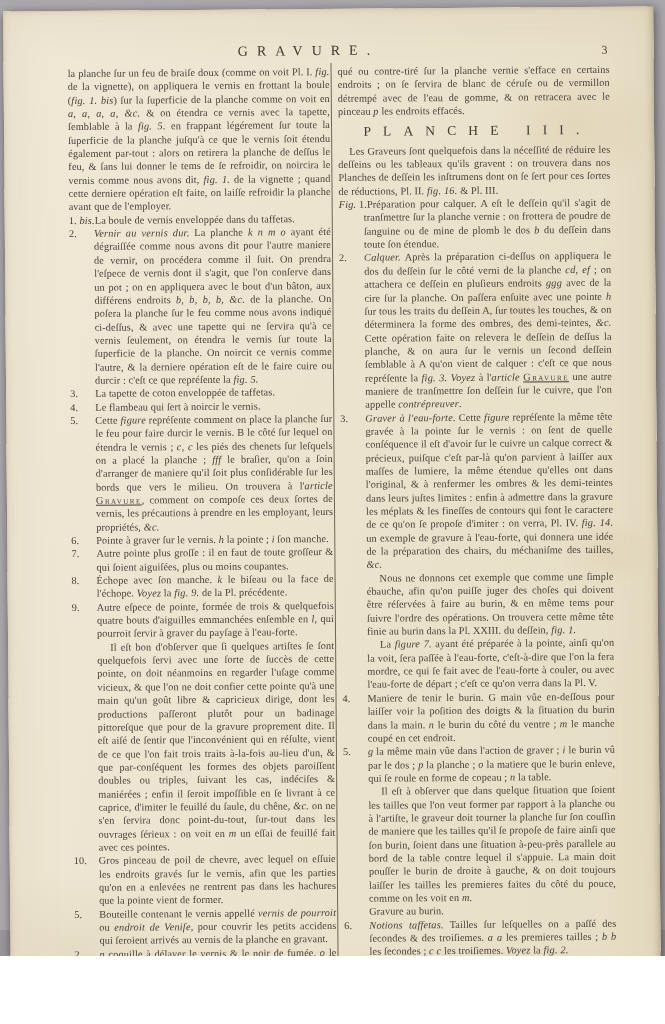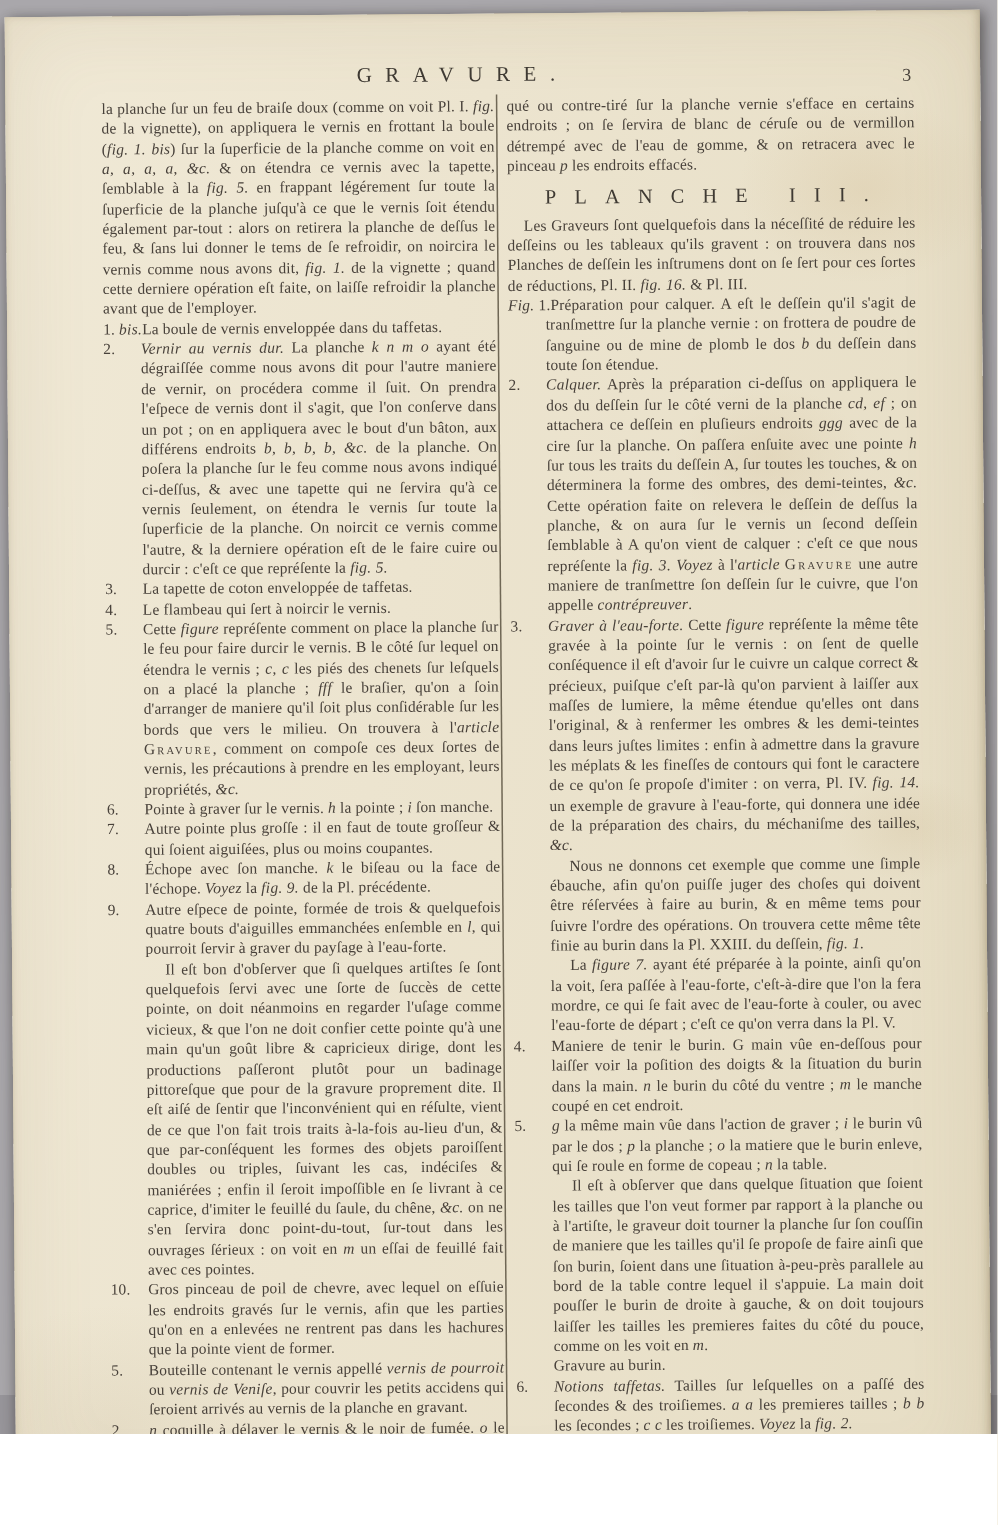--- a/index.html
+++ b/index.html
@@ -57,21 +57,21 @@
   .blk.cont{ text-indent:0; }
   .blk.para{ text-indent:11px; }
   .blk.item{ padding-left:25px; text-indent:-25px; }
   .blk.sub{  padding-left:25px; text-indent:13px; }
   .blk.sub0{ padding-left:25px; text-indent:0; }
   .blk.heading{
     text-align:center; text-indent:0; letter-spacing:5.5px;
     font-size:13.5px; padding:7px 0 6px 0; color:#3f3a33;
   }
   .lbl{ display:inline-block; min-width:25px; text-indent:0; }
-  .sc{ font-variant:small-caps; letter-spacing:1.5px; }
+  .sc{ font-variant:small-caps; letter-spacing:1.5px;text-decoration:underline; }
   i{ letter-spacing:.2px; }
 </style>
 </head>
 <body>
 
 <div id="viewport">
   <div id="floor"></div>
   <div id="paper">
     <div class="running-head">GRAVURE.</div>
     <div class="folio">3</div>
@@ -82,21 +82,21 @@
         <div class="blk item"><span class="lbl">2.</span><i>Vernir au vernis dur.</i> La planche <i>k n m o</i> ayant été dégraiſſée comme nous avons dit pour l'autre maniere de vernir, on procédera comme il ſuit. On prendra l'eſpece de vernis dont il s'agit, que l'on conſerve dans un pot ; on en appliquera avec le bout d'un bâton, aux différens endroits <i>b, b, b, b, &amp;c.</i> de la planche. On poſera la planche ſur le feu comme nous avons indiqué ci-deſſus, &amp; avec une tapette qui ne ſervira qu'à ce vernis ſeulement, on étendra le vernis ſur toute la ſuperficie de la planche. On noircit ce vernis comme l'autre, &amp; la derniere opération eſt de le faire cuire ou durcir : c'eſt ce que repréſente la <i>fig. 5.</i></div>
         <div class="blk item"><span class="lbl">3.</span>La tapette de coton enveloppée de taffetas.</div>
         <div class="blk item"><span class="lbl">4.</span>Le flambeau qui ſert à noircir le vernis.</div>
         <div class="blk item"><span class="lbl">5.</span>Cette <i>figure</i> repréſente comment on place la planche ſur le feu pour faire durcir le vernis. B le côté ſur lequel on étendra le vernis ; <i>c, c</i> les piés des chenets ſur leſquels on a placé la planche ; <i>fff</i> le braſier, qu'on a ſoin d'arranger de maniere qu'il ſoit plus conſidérable ſur les bords que vers le milieu. On trouvera à l'<i>article</i> <span class="sc">Gravure</span>, comment on compoſe ces deux ſortes de vernis, les précautions à prendre en les employant, leurs propriétés, <i>&amp;c.</i></div>
         <div class="blk item"><span class="lbl">6.</span>Pointe à graver ſur le vernis. <i>h</i> la pointe ; <i>i</i> ſon manche.</div>
         <div class="blk item"><span class="lbl">7.</span>Autre pointe plus groſſe : il en faut de toute groſſeur &amp; qui ſoient aiguiſées, plus ou moins coupantes.</div>
         <div class="blk item"><span class="lbl">8.</span>Échope avec ſon manche. <i>k</i> le biſeau ou la face de l'échope. <i>Voyez</i> la <i>fig. 9.</i> de la Pl. précédente.</div>
         <div class="blk item"><span class="lbl">9.</span>Autre eſpece de pointe, formée de trois &amp; quelquefois quatre bouts d'aiguilles emmanchées enſemble en <i>l</i>, qui pourroit ſervir à graver du payſage à l'eau-forte.</div>
         <div class="blk sub">Il eſt bon d'obſerver que ſi quelques artiſtes ſe ſont quelquefois ſervi avec une ſorte de ſuccès de cette pointe, on doit néanmoins en regarder l'uſage comme vicieux, &amp; que l'on ne doit confier cette pointe qu'à une main qu'un goût libre &amp; capricieux dirige, dont les productions paſſeront plutôt pour un badinage pittoreſque que pour de la gravure proprement dite. Il eſt aiſé de ſentir que l'inconvénient qui en réſulte, vient de ce que l'on fait trois traits à-la-fois au-lieu d'un, &amp; que par-conſéquent les formes des objets paroiſſent doubles ou triples, ſuivant les cas, indéciſes &amp; maniérées ; enfin il ſeroit impoſſible en ſe livrant à ce caprice, d'imiter le feuillé du ſaule, du chêne, <i>&amp;c.</i> on ne s'en ſervira donc point-du-tout, ſur-tout dans les ouvrages ſérieux : on voit en <i>m</i> un eſſai de feuillé fait avec ces pointes.</div>
         <div class="blk item"><span class="lbl">10.</span>Gros pinceau de poil de chevre, avec lequel on eſſuie les endroits gravés ſur le vernis, afin que les parties qu'on en a enlevées ne rentrent pas dans les hachures que la pointe vient de former.</div>
-        <div class="blk item"><span class="lbl">5.</span>Bouteille contenant le vernis appellé <i>vernis de pourroit</i> ou <i>vernis de Veniſe</i>, pour couvrir les petits accidens qui ſeroient arrivés au vernis de la planche en gravant.</div>
+        <div class="blk item"><span class="lbl">5.</span>Bouteille contenant le vernis appellé <i>vernis de pourroit</i> ou <i>endroit de Veniſe</i>, pour couvrir les petits accidens qui ſeroient arrivés au vernis de la planche en gravant.</div>
         <div class="blk item"><span class="lbl">2.</span><i>n</i> coquille à délayer le vernis &amp; le noir de fumée. <i>o</i> le pinceau avec lequel on applique le vernis.</div>
         <div class="blk item"><span class="lbl">17.</span>Il arrive quelquefois que le deſſein que l'on a cal-</div>
       </div>
     <div class="col" id="col-right">
         <div class="blk cont">qué ou contre-tiré ſur la planche vernie s'efface en certains endroits ; on ſe ſervira de blanc de céruſe ou de vermillon détrempé avec de l'eau de gomme, &amp; on retracera avec le pinceau <i>p</i> les endroits effacés.</div>
         <div class="blk heading" style="letter-spacing: 5.5px;">P L A N C H E   I I I .</div>
         <div class="blk para">Les Graveurs ſont quelquefois dans la néceſſité de réduire les deſſeins ou les tableaux qu'ils gravent : on trouvera dans nos Planches de deſſein les inſtrumens dont on ſe ſert pour ces ſortes de réductions, Pl. II. <i>fig. 16.</i> &amp; Pl. III.</div>
         <div class="blk item"><span class="lbl"><i>Fig.</i> 1.</span>Préparation pour calquer. A eſt le deſſein qu'il s'agit de tranſmettre ſur la planche vernie : on frottera de poudre de ſanguine ou de mine de plomb le dos <i>b</i> du deſſein dans toute ſon étendue.</div>
         <div class="blk item"><span class="lbl">2.</span><i>Calquer.</i> Après la préparation ci-deſſus on appliquera le dos du deſſein ſur le côté verni de la planche <i>cd, ef</i> ; on attachera ce deſſein en pluſieurs endroits <i>ggg</i> avec de la cire ſur la planche. On paſſera enſuite avec une pointe <i>h</i> ſur tous les traits du deſſein A, ſur toutes les touches, &amp; on déterminera la forme des ombres, des demi-teintes, <i>&amp;c.</i> Cette opération faite on relevera le deſſein de deſſus la planche, &amp; on aura ſur le vernis un ſecond deſſein ſemblable à A qu'on vient de calquer : c'eſt ce que nous repréſente la <i>fig. 3. Voyez</i> à l'<i>article</i> <span class="sc">Gravure</span> une autre maniere de tranſmettre ſon deſſein ſur le cuivre, que l'on appelle <i>contrépreuver</i>.</div>
         <div class="blk item"><span class="lbl">3.</span><i>Graver à l'eau-forte.</i> Cette <i>figure</i> repréſente la même tête gravée à la pointe ſur le vernis : on ſent de quelle conſéquence il eſt d'avoir ſur le cuivre un calque correct &amp; précieux, puiſque c'eſt par-là qu'on parvient à laiſſer aux maſſes de lumiere, la même étendue qu'elles ont dans l'original, &amp; à renfermer les ombres &amp; les demi-teintes dans leurs juſtes limites : enfin à admettre dans la gravure les méplats &amp; les fineſſes de contours qui font le caractere de ce qu'on ſe propoſe d'imiter : on verra, Pl. IV. <i>fig. 14.</i> un exemple de gravure à l'eau-forte, qui donnera une idée de la préparation des chairs, du méchaniſme des tailles, <i>&amp;c.</i></div>

